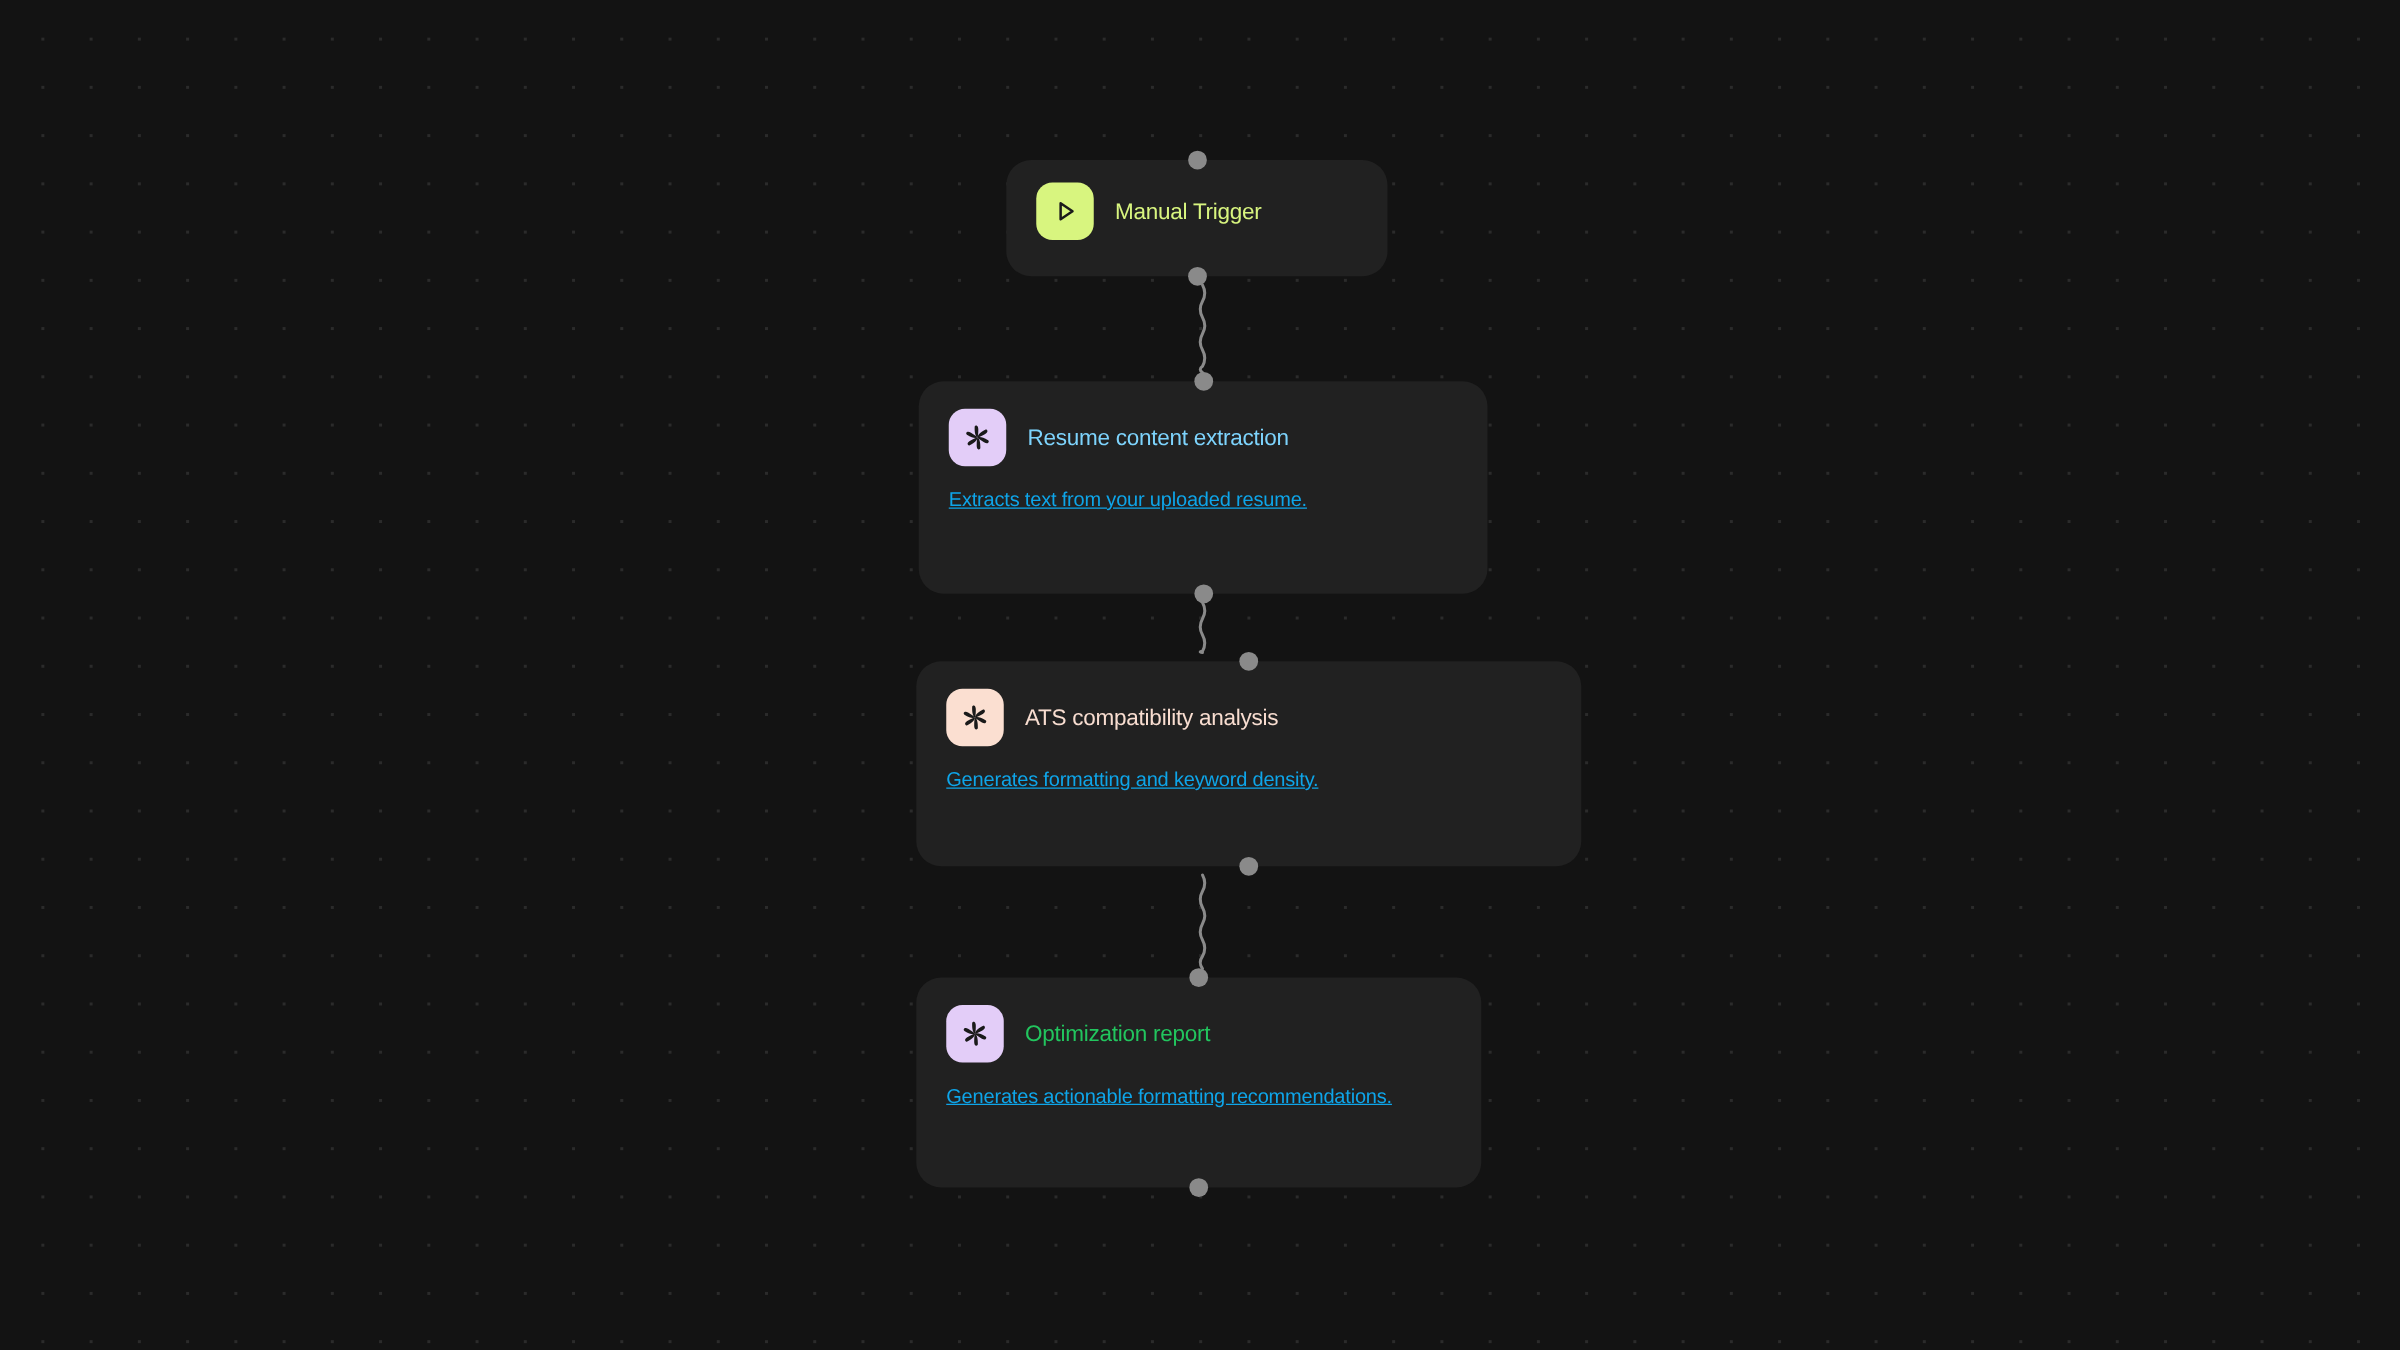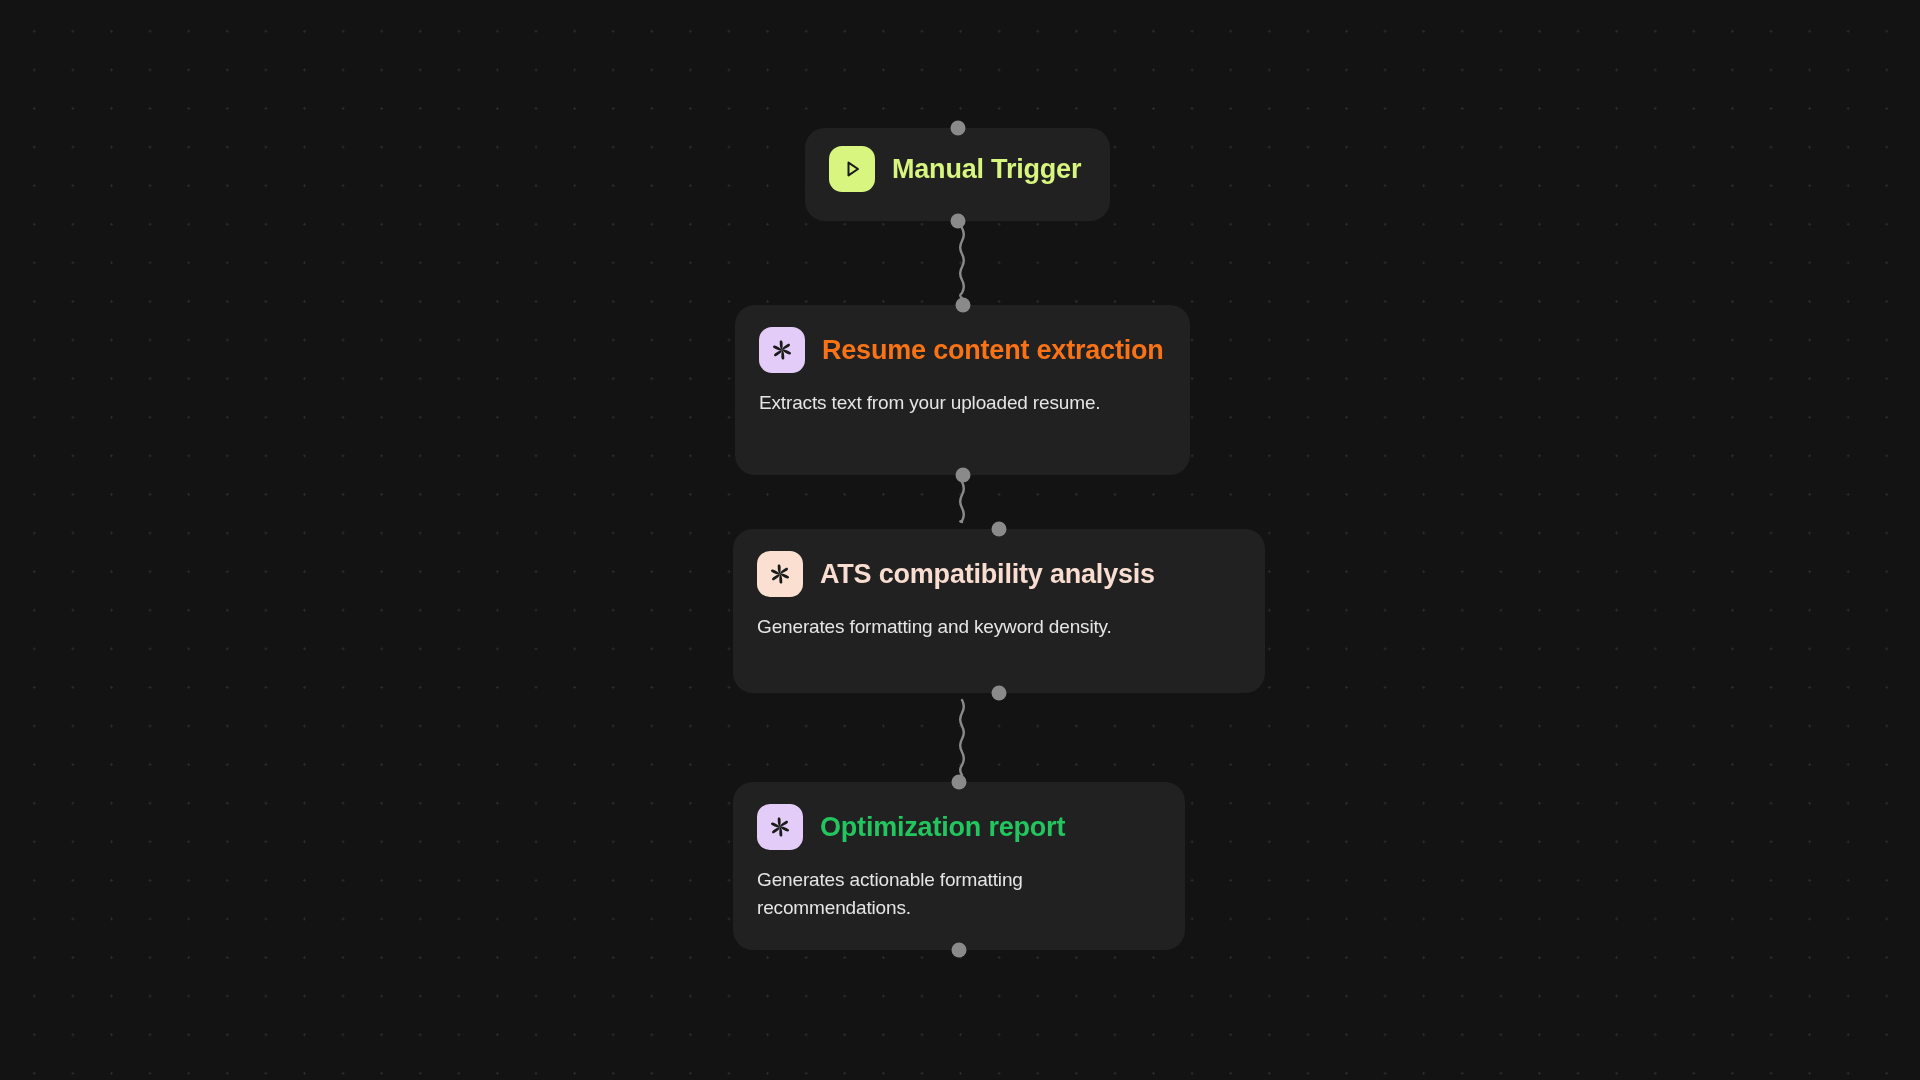--- a/index.html
+++ b/index.html
@@ -47,33 +47,34 @@
     width:46px; height:46px;
     border-radius:13px;
     flex:0 0 46px;
     display:flex;
     align-items:center;
     justify-content:center;
   }
   .node-icon svg { display:block; }
 
   .node-title {
-    font-size:27px;
-    font-weight:700;
+    font-size:18px;
+    font-weight:400;
     letter-spacing:-0.2px;
     white-space:nowrap;
   }
 
   .node-desc {
     margin-top:16px;
-    font-size:19px;
+    font-size:16px;
     line-height:1.47;
-    color:#e5e5e5;
+    color:#0ea5e9;
     letter-spacing:-0.15px;
     font-weight:400;
+    text-decoration:underline;
   }
 
   
   .port {
     position:absolute;
     width:15px; height:15px;
     border-radius:50%;
     background:#8a8a8a;
     left:50%;
     transform:translate(-50%,-50%);
@@ -129,21 +130,21 @@
           <span class="node-icon" style="background:#e3cdf8">
             <svg width="26" height="26" viewBox="0 0 24 24">
               <path transform="rotate(0 12 12)" fill="#1a1a1a" d="M12 12 C10.55 11.1 9.75 8.6 9.9 4.2 C9.93 3.3 10.9 2.85 11.6 3.3 C12.25 3.72 12.6 4.7 12.6 6.1 C12.6 8.9 12.4 11.05 12 12 Z"></path>
               <path transform="rotate(60 12 12)" fill="#1a1a1a" d="M12 12 C10.55 11.1 9.75 8.6 9.9 4.2 C9.93 3.3 10.9 2.85 11.6 3.3 C12.25 3.72 12.6 4.7 12.6 6.1 C12.6 8.9 12.4 11.05 12 12 Z"></path>
               <path transform="rotate(120 12 12)" fill="#1a1a1a" d="M12 12 C10.55 11.1 9.75 8.6 9.9 4.2 C9.93 3.3 10.9 2.85 11.6 3.3 C12.25 3.72 12.6 4.7 12.6 6.1 C12.6 8.9 12.4 11.05 12 12 Z"></path>
               <path transform="rotate(180 12 12)" fill="#1a1a1a" d="M12 12 C10.55 11.1 9.75 8.6 9.9 4.2 C9.93 3.3 10.9 2.85 11.6 3.3 C12.25 3.72 12.6 4.7 12.6 6.1 C12.6 8.9 12.4 11.05 12 12 Z"></path>
               <path transform="rotate(240 12 12)" fill="#1a1a1a" d="M12 12 C10.55 11.1 9.75 8.6 9.9 4.2 C9.93 3.3 10.9 2.85 11.6 3.3 C12.25 3.72 12.6 4.7 12.6 6.1 C12.6 8.9 12.4 11.05 12 12 Z"></path>
               <path transform="rotate(300 12 12)" fill="#1a1a1a" d="M12 12 C10.55 11.1 9.75 8.6 9.9 4.2 C9.93 3.3 10.9 2.85 11.6 3.3 C12.25 3.72 12.6 4.7 12.6 6.1 C12.6 8.9 12.4 11.05 12 12 Z"></path>
             </svg>
           </span>
-          <span class="node-title" style="color:#f97316">Resume content extraction</span>
+          <span class="node-title" style="color:#7dd3fc">Resume content extraction</span>
         </div>
         <div class="node-desc">Extracts text from your uploaded resume.</div>
       </div>
       <div class="node" style="left: 733px; top: 529px; width: 532px; min-height: 164px; background: rgb(33, 33, 33);">
         <span class="port" style="top:0;background:#8a8a8a"></span>
         <span class="port" style="top:100%;background:#8a8a8a"></span>
         <div class="node-head">
           <span class="node-icon" style="background:#fbdfd1">
             <svg width="26" height="26" viewBox="0 0 24 24">
               <path transform="rotate(0 12 12)" fill="#1a1a1a" d="M12 12 C10.55 11.1 9.75 8.6 9.9 4.2 C9.93 3.3 10.9 2.85 11.6 3.3 C12.25 3.72 12.6 4.7 12.6 6.1 C12.6 8.9 12.4 11.05 12 12 Z"></path>

